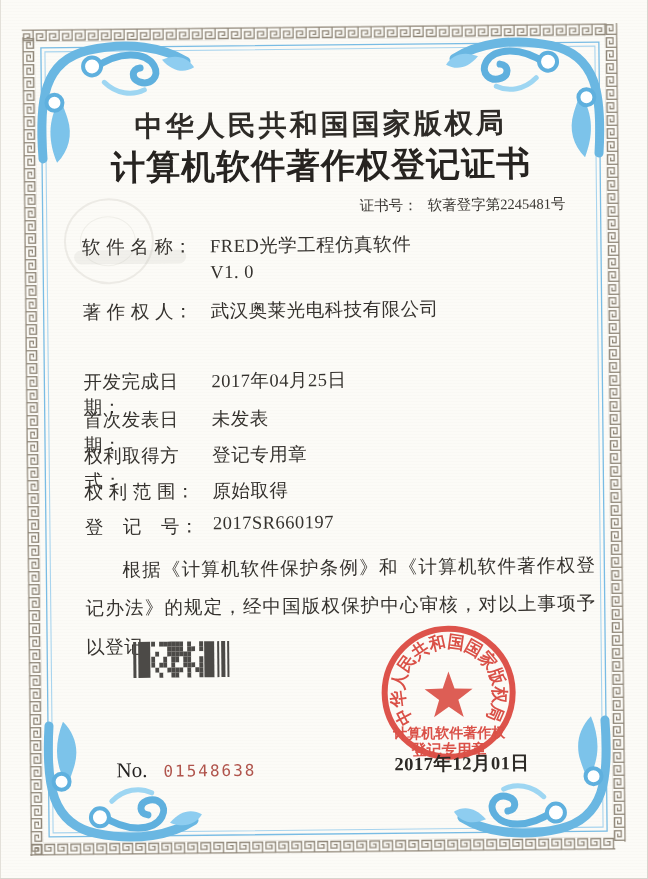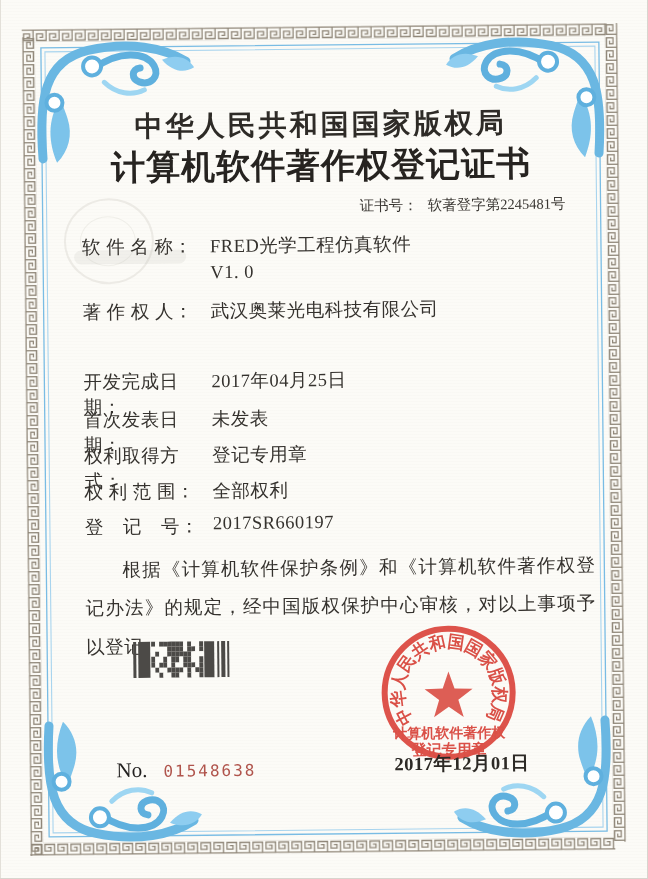--- a/index.html
+++ b/index.html
@@ -132,21 +132,21 @@
       <div class="row r3">
         <span class="lbl">首次发表日期：</span>
         <span class="val">未发表</span>
       </div>
       <div class="row r4">
         <span class="lbl">权利取得方式：</span>
         <span class="val">登记专用章</span>
       </div>
       <div class="row r5">
         <span class="lbl">权 利 范 围：</span>
-        <span class="val">全部权利</span>
+        <span class="val">原始取得</span>
       </div>
       <div class="row r6">
         <span class="lbl">登　记　号：</span>
         <span class="val">2017SR660197</span>
       </div>
 
       <div class="statement">根据《计算机软件保护条例》和《计算机软件著作权登记办法》的规定，经中国版权保护中心审核，对以上事项予以登记。</div>
 
       <div class="barcode" id="barcode">
           <div class="bar d" style="width: 3px;"></div>

